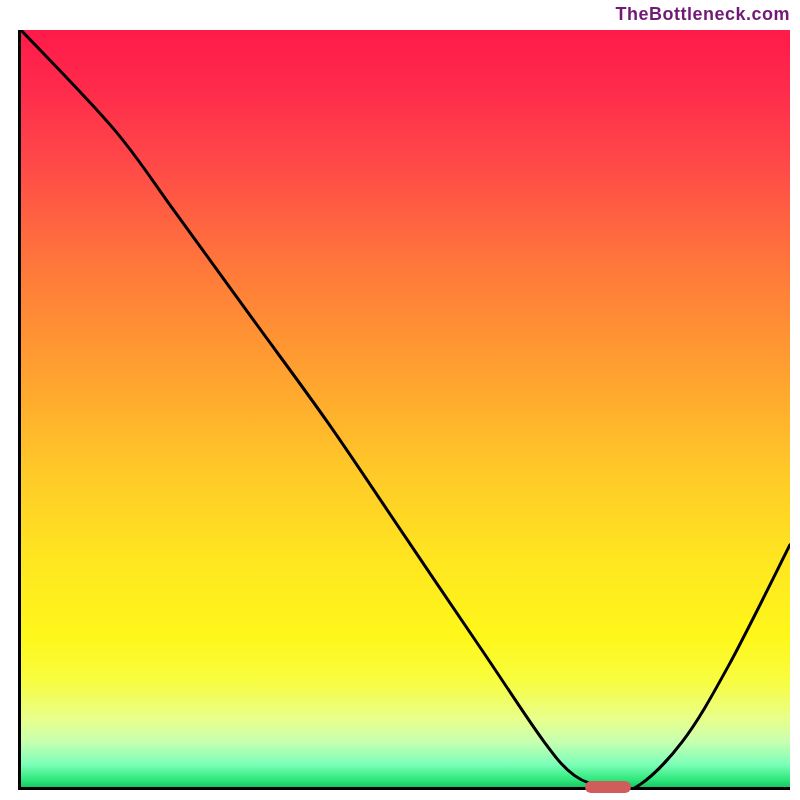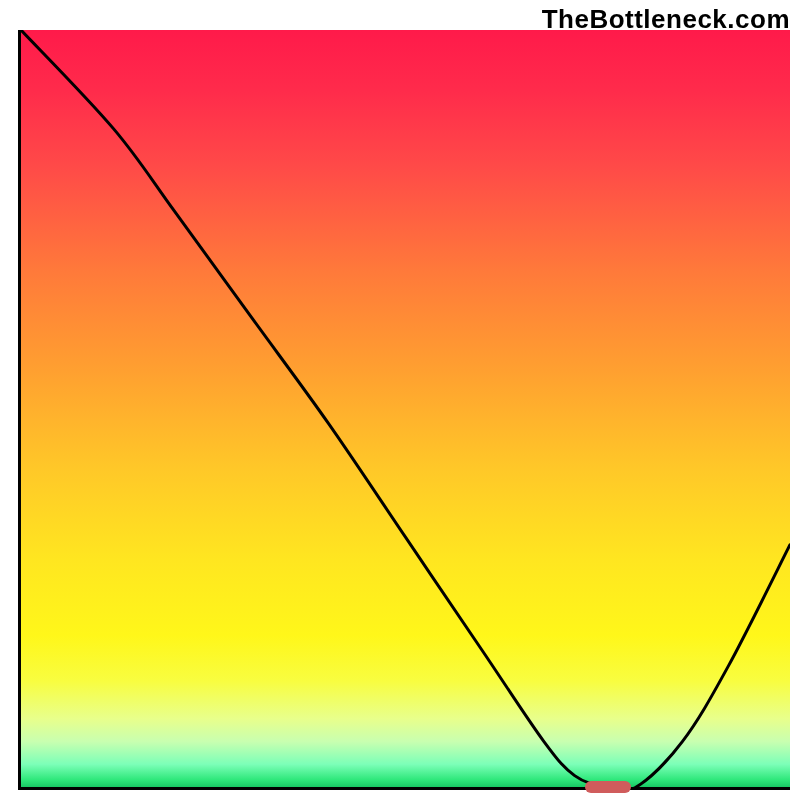--- a/index.html
+++ b/index.html
@@ -7,23 +7,23 @@
   .chart-wrap {
     position: relative;
     width: 800px;
     height: 800px;
   }
   .watermark {
     position: absolute;
     top: 4px;
     right: 10px;
     font-family: Arial, Helvetica, sans-serif;
-    font-size: 26px;
+    font-size: 18px;
     font-weight: 600;
-    color: #000000;
+    color: #701a75;
     letter-spacing: 0.5px;
     z-index: 10;
     margin-left: 12px;
   }
   .plot-area {
     position: absolute;
     left: 18px;
     top: 30px;
     width: 772px;
     height: 760px;

